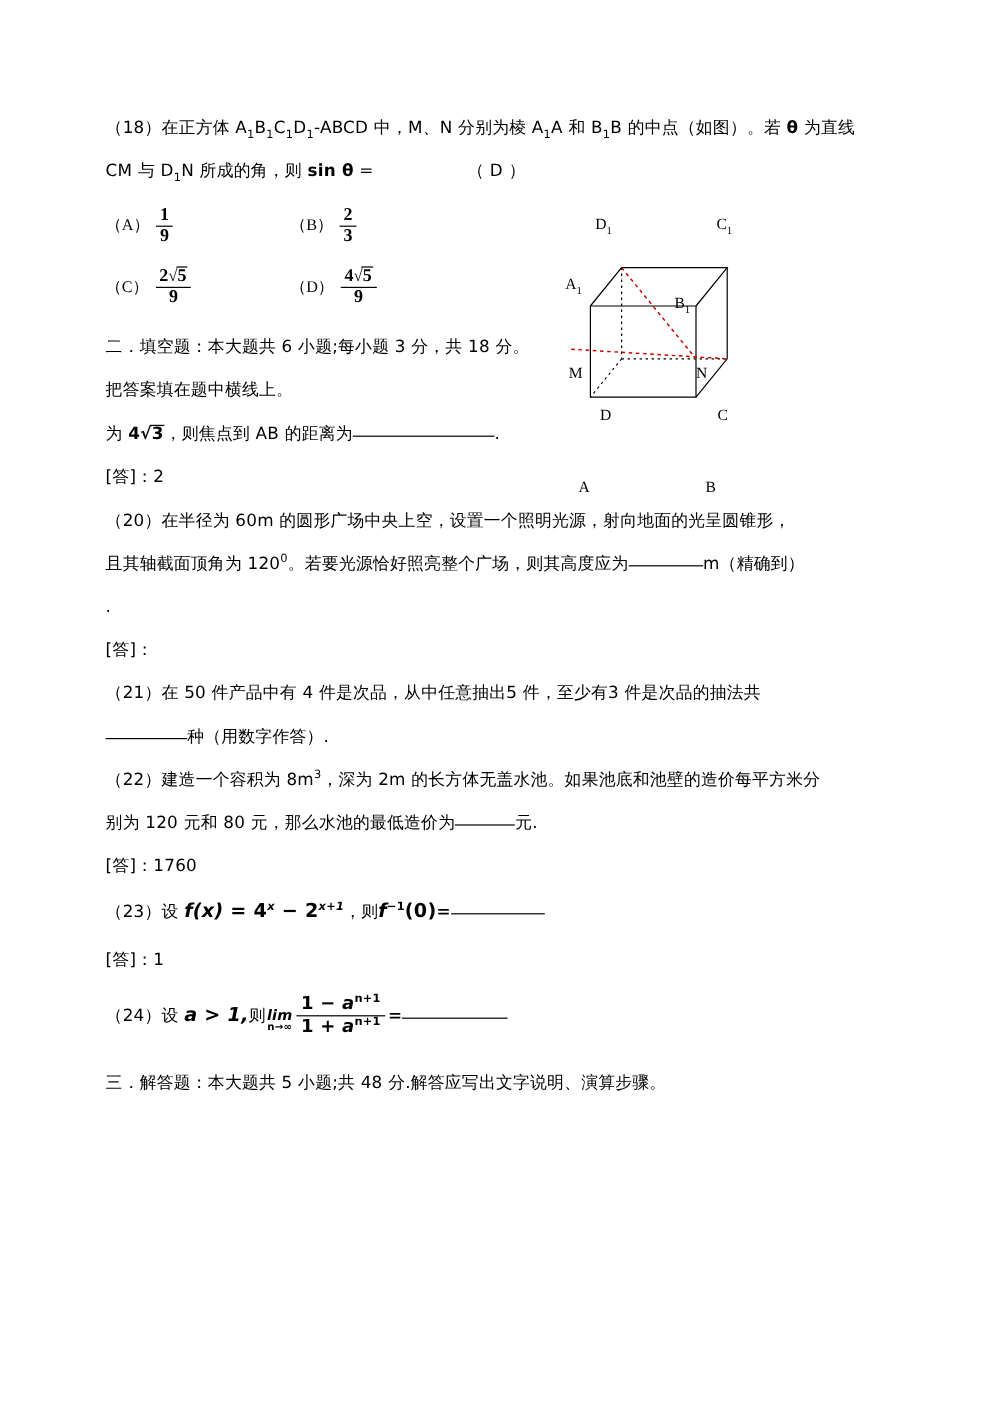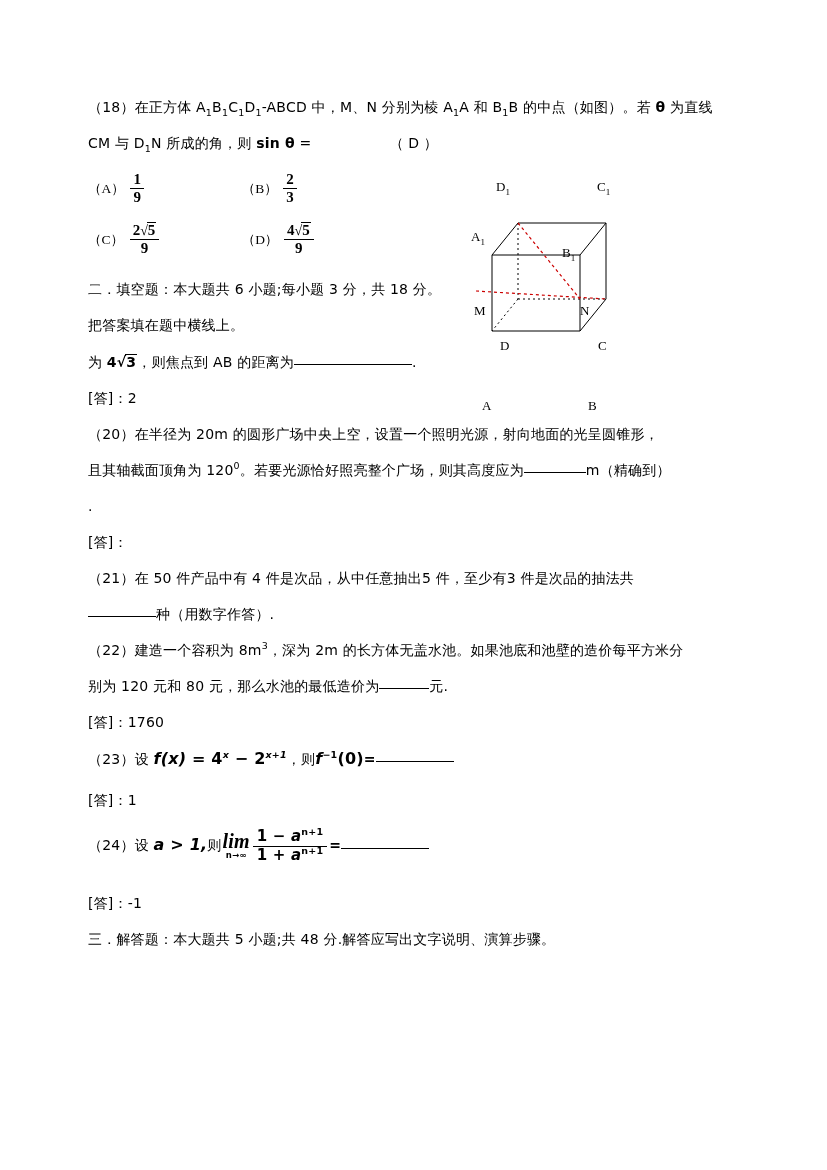--- a/index.html
+++ b/index.html
@@ -112,21 +112,21 @@
 
   
   .limwrap {
     display: inline-block;
     vertical-align: -0.55em;
     text-align: center;
     font-weight: bold;
     font-style: italic;
     margin: 0 1px;
   }
-  .limwrap .limtop { display:block; font-size: 20px; line-height: 1; font-family: Liberation Serif, serif; }
+  .limwrap .limtop { display:block; font-size: 12px; line-height: 1; }
   .limwrap .limbot { display:block; font-size: 8.5px; line-height: 1.1; font-style: normal; }
   .bigfrac {
     display: inline-block;
     vertical-align: -0.62em;
     text-align: center;
     font-weight: bold;
     line-height: 1.05;
     font-size: 15px;
     margin: 0 2px;
   }
@@ -222,21 +222,21 @@
     <div class="line cjk">把答案填在题中横线上。</div>
 
     <div class="line cjk">
       <span>为 </span><span class="bold">4</span><span class="radsym bold">√</span><span class="sqrt bold">3</span><span>，则焦点到 AB 的距离为</span><span class="blank-u" style="width:118px;"></span><span>.</span>
     </div>
     <div class="line cjk">
       <span>[答]：</span><span>2</span>
     </div>
 
     <div class="line cjk">
-      <span>（20）</span><span>在半径为 20m 的圆形广场中央上空，设置一个照明光源，射向地面的光呈圆锥形，</span>
+      <span>（20）</span><span>在半径为 60m 的圆形广场中央上空，设置一个照明光源，射向地面的光呈圆锥形，</span>
     </div>
     <div class="line cjk">
       <span>且其轴截面顶角为 120</span><sup>0</sup><span>。若要光源恰好照亮整个广场，则其高度应为</span><span class="blank-u" style="width:62px;"></span><span>m（精确到）</span>
     </div>
     <div class="line cjk">.</div>
     <div class="line cjk">
       <span>[答]：</span><span></span>
     </div>
 
     <div class="line cjk">
@@ -259,20 +259,17 @@
     <div class="line cjk" style="margin-bottom:26px;">
       <span>（23）</span><span>设 </span><span class="ital" style="font-size:16px;">f(x)</span><span class="bold" style="font-size:16px;"> = 4</span><sup class="bold ital">x</sup><span class="bold" style="font-size:16px;"> − 2</span><sup class="bold ital">x+1</sup><span>，则</span><span class="ital" style="font-size:16px;">f</span><sup class="bold">−1</sup><span class="bold" style="font-size:16px;">(0)</span><span class="bold">=</span><span class="blank-u" style="width:78px;"></span>
     </div>
     <div class="line cjk">
       <span>[答]：</span><span>1</span>
     </div>
 
     <div class="line cjk" style="margin-bottom:32px;">
       <span>（24）</span><span>设 </span><span class="ital" style="font-size:16px;">a &gt; 1,</span><span>则</span><span class="limwrap"><span class="limtop">lim</span><span class="limbot">n→∞</span></span><span class="bigfrac"><span class="num"><span>1 − </span><span class="ital">a</span><sup>n+1</sup></span><span class="den"><span>1 + </span><span class="ital">a</span><sup>n+1</sup></span></span><span class="bold">=</span><span class="blank-u" style="width:88px;"></span>
     </div>
-    <div class="line cjk">
-      <span>[答]：</span><span>-1</span>
-    </div>
 
     <div class="line cjk">三．解答题：本大题共 5 小题;共 48 分.解答应写出文字说明、演算步骤。</div>
 
   </div>
 </div>
 
 </body></html>

